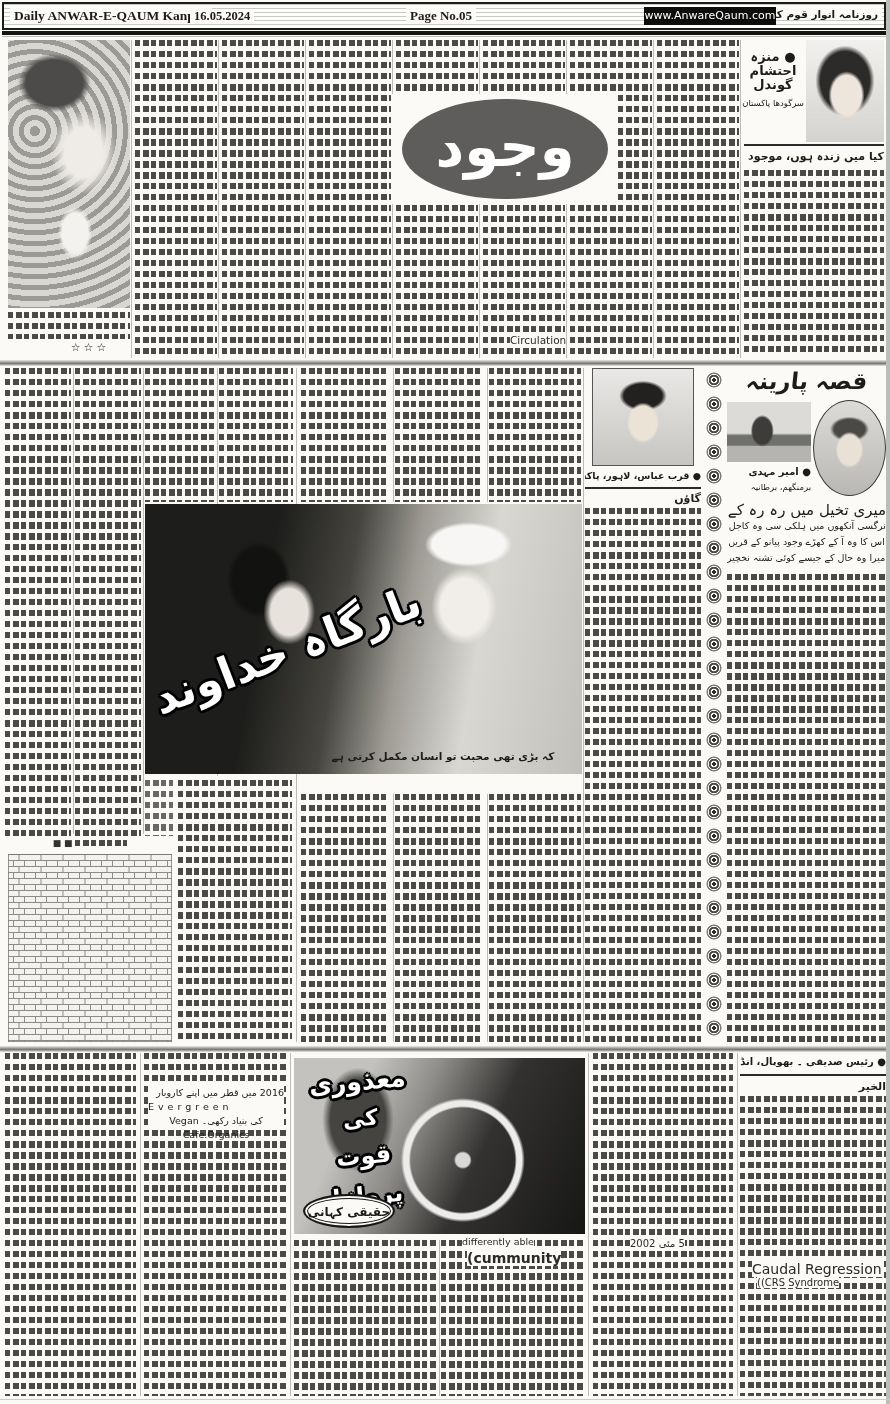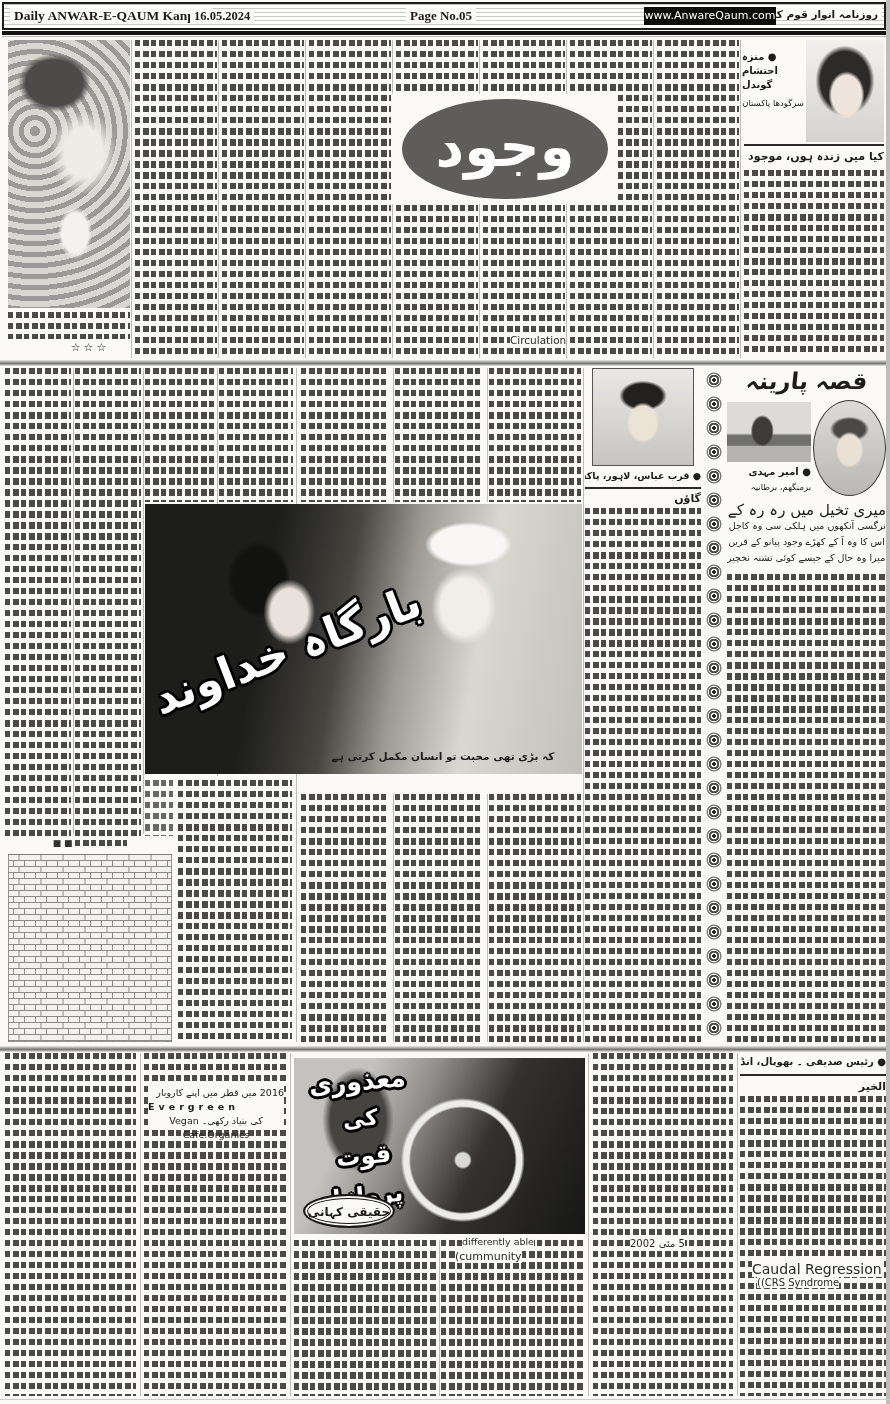--- a/index.html
+++ b/index.html
@@ -103,21 +103,21 @@
   <div class="abs vrule" style="left:566px;top:40px;height:318px;"></div>
   <div class="abs vrule" style="left:653px;top:40px;height:318px;"></div>
   <div class="abs vrule" style="left:740px;top:40px;height:318px;"></div>
 
   <div class="abs" style="left:392px;top:94px;width:226px;height:110px;background:var(--paper);"></div>
   <div class="abs urdu" dir="rtl" style="left:402px;top:99px;width:206px;height:100px;background:#5e5d5b;border-radius:50%;color:#fff;font-size:56px;font-weight:bold;text-align:center;line-height:96px;">وجود</div>
 
   <span class="abs eng" style="left:510px;top:334px;font-size:10.5px;">Circulation</span>
 
   <div class="abs ph ph-portrait-f" style="left:806px;top:40px;width:78px;height:102px;"></div>
-  <div class="abs urdu byline" dir="rtl" style="left:742px;top:50px;width:62px;height:44px;font-size:10px;white-space:normal;line-height:14px;text-align:left;">
+  <div class="abs urdu byline" dir="rtl" style="left:742px;top:50px;width:62px;height:44px;font-size:13px;white-space:normal;line-height:14px;text-align:center;">
     <span>●</span>
     <span>منزہ احتشام گوندل</span>
   </div>
   <div class="abs urdu" dir="rtl" style="left:742px;top:98px;width:62px;font-size:8.5px;text-align:right;white-space:nowrap;overflow:hidden;">سرگودھا پاکستان</div>
   <div class="abs hrule" style="left:744px;top:144px;width:140px;"></div>
   <div class="abs urdu" dir="rtl" style="left:744px;top:150px;width:140px;height:16px;font-size:11px;font-weight:bold;text-align:right;white-space:nowrap;overflow:hidden;">کیا میں زندہ ہوں، موجود ہوں؟</div>
   <div class="abs tx" style="left:744px;top:170px;width:140px;height:186px;"></div>
 
   <div class="abs divider" style="left:0;top:360px;width:890px;"></div>
 
@@ -195,40 +195,40 @@
 
   <div class="abs tx" style="left:5px;top:1053px;width:131px;height:343px;"></div>
   <div class="abs tx" style="left:144px;top:1053px;width:142px;height:343px;"></div>
   <div class="abs vrule" style="left:140px;top:1053px;height:343px;"></div>
   <div class="abs vrule" style="left:290px;top:1053px;height:343px;"></div>
   <div class="abs vrule" style="left:588px;top:1053px;height:343px;"></div>
   <div class="abs vrule" style="left:737px;top:1053px;height:343px;"></div>
 
   <div class="abs" style="left:148px;top:1086px;width:136px;height:44px;background:var(--paper);font-size:9.5px;">
     <div class="urdu" dir="rtl" style="text-align:right;white-space:nowrap;overflow:hidden;line-height:14px;">2016 میں قطر میں اپنے کاروبار</div>
-    <div style="letter-spacing:4px;font-weight:bold;line-height:14px;">Evergreen</div>
+    <div style="letter-spacing:4px;font-weight:normal;line-height:14px;">Evergreen</div>
     <div style="line-height:14px;direction:rtl;text-align:center;">
       <span class="urdu">کی بنیاد رکھی۔</span>
       <span style="direction:ltr;unicode-bidi:embed;">Vegan Cafe.Organics</span>
     </div>
   </div>
 
   <div class="abs ph ph-wheel" style="left:294px;top:1058px;width:291px;height:176px;"></div>
   <div class="abs urdu knock" dir="rtl" style="left:300px;top:1062px;width:122px;height:126px;text-align:center;transform:rotate(-5deg);">
     <div style="font-size:25px;line-height:40px;">معذوری</div>
     <div style="font-size:22px;line-height:34px;">کی</div>
     <div style="font-size:24px;line-height:40px;">قوت پرواز!</div>
   </div>
   <div class="abs urdu" dir="rtl" style="left:303px;top:1194px;width:92px;height:34px;background:var(--paper);border:2px solid #171716;border-radius:50%;box-shadow:inset 0 0 0 2px var(--paper), inset 0 0 0 3px #171716;font-size:12px;font-weight:bold;text-align:center;line-height:32px;">حقیقی کہانی</div>
 
   <div class="abs tx" style="left:294px;top:1240px;width:143px;height:156px;"></div>
   <div class="abs tx" style="left:441px;top:1240px;width:144px;height:156px;"></div>
   <div class="abs vrule" style="left:439px;top:1240px;height:156px;"></div>
   <span class="abs eng" style="left:462px;top:1236px;font-size:9.5px;">differently able</span>
-  <span class="abs eng" style="left:455px;top:1250px;font-size:11px;">(cummunity</span>
+  <span class="abs eng" style="left:467px;top:1250px;font-size:14px;font-weight:bold;">(cummunity</span>
 
   <div class="abs tx" style="left:593px;top:1053px;width:140px;height:343px;"></div>
   <span class="abs eng urdu" dir="rtl" style="left:630px;top:1238px;font-size:10px;">5 مئی 2002</span>
 
   <div class="abs urdu byline" dir="rtl" style="left:740px;top:1056px;width:146px;font-size:10px;text-align:center;">
     <span>●</span>
     <span>رئیس صدیقی ۔ بھوپال، انڈیا</span>
   </div>
   <div class="abs hrule" style="left:740px;top:1074px;width:146px;"></div>
   <div class="abs urdu" dir="rtl" style="left:740px;top:1080px;width:146px;height:13px;text-align:right;font-size:11px;font-weight:bold;">

